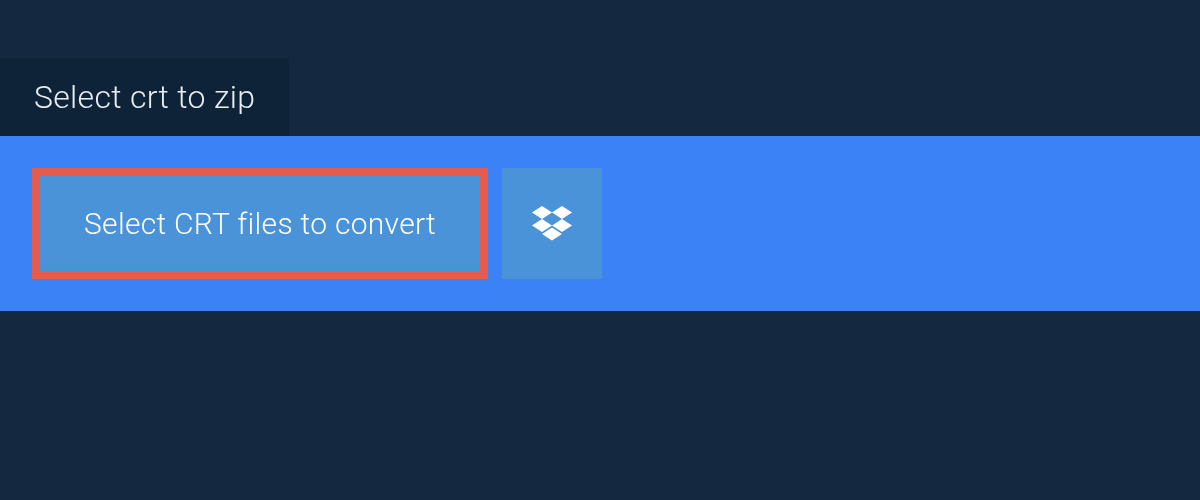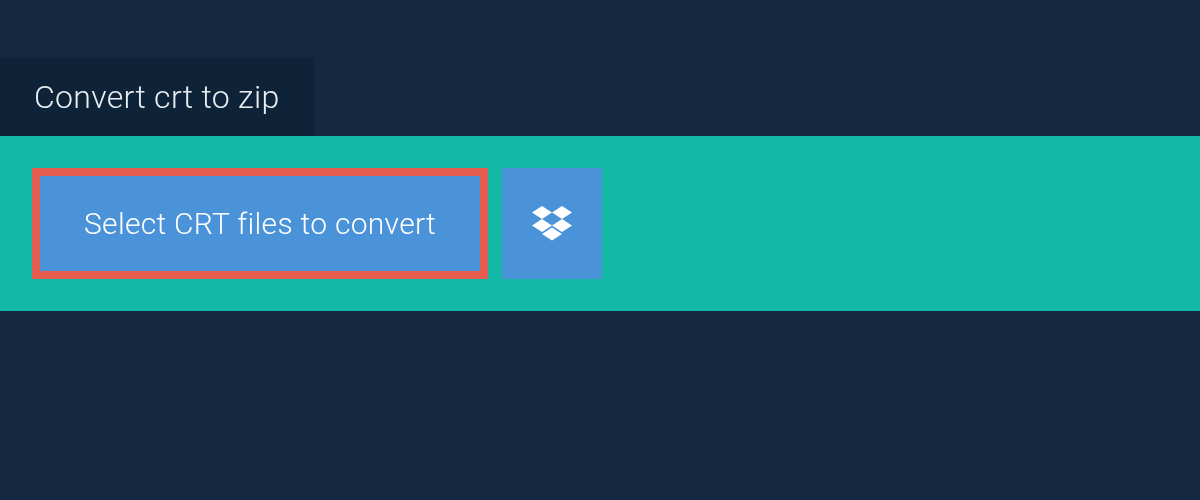--- a/index.html
+++ b/index.html
@@ -20,21 +20,21 @@
     }
     .tab {
       background: #0e2338;
       color: #e8edf2;
       font-size: 32px;
       font-weight: 300;
       padding: 20px 34px;
       letter-spacing: 0.3px;
     }
     .main-panel {
-      background: #14b8a6;
+      background: #3b82f6;
       padding: 32px;
       display: flex;
       gap: 14px;
       align-items: stretch;
     }
     .select-button {
       background: #4a93d9;
       border: 8px solid #e45c4e;
       color: #ffffff;
       font-size: 30px;
@@ -57,21 +57,21 @@
     .dropbox-icon {
       width: 40px;
       height: 36px;
     }
   </style>
 </head>
 <body>
 
 <div class="tab-container">
   <div class="tab">
-    <span>Convert crt to zip</span>
+    <span>Select crt to zip</span>
   </div>
 </div>
 
 <div class="main-panel">
   <div class="select-button">
     <span>Select CRT files to convert</span>
   </div>
   <div class="dropbox-button">
     <svg class="dropbox-icon" viewBox="0 0 40 36" fill="#ffffff">
       <path d="M10 0 L20 6.5 L10 13 L0 6.5 Z"></path>

